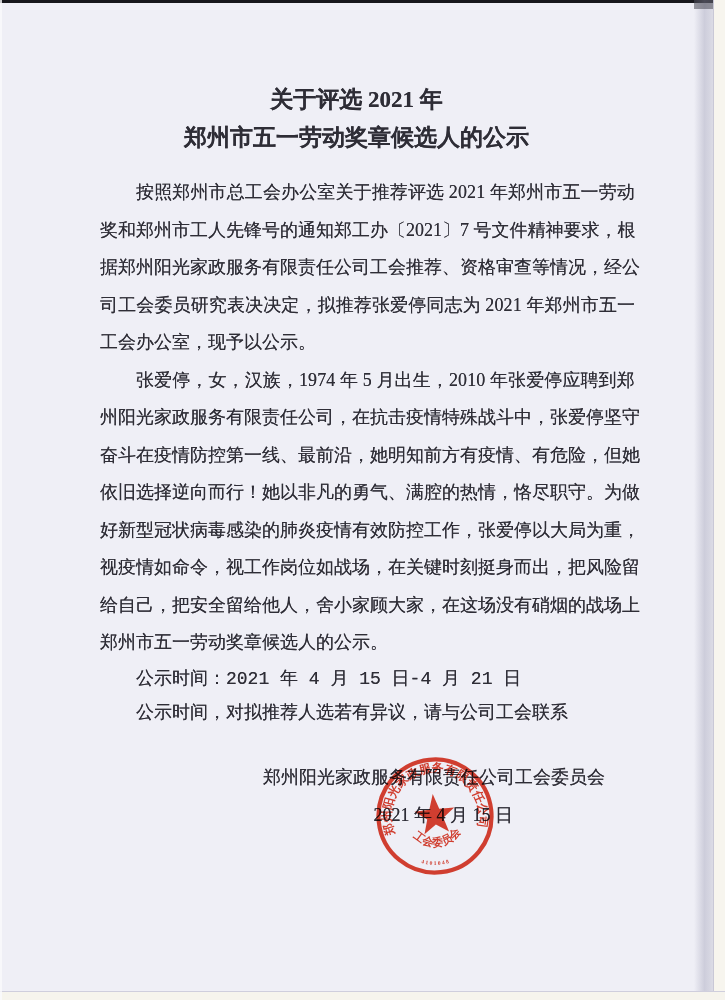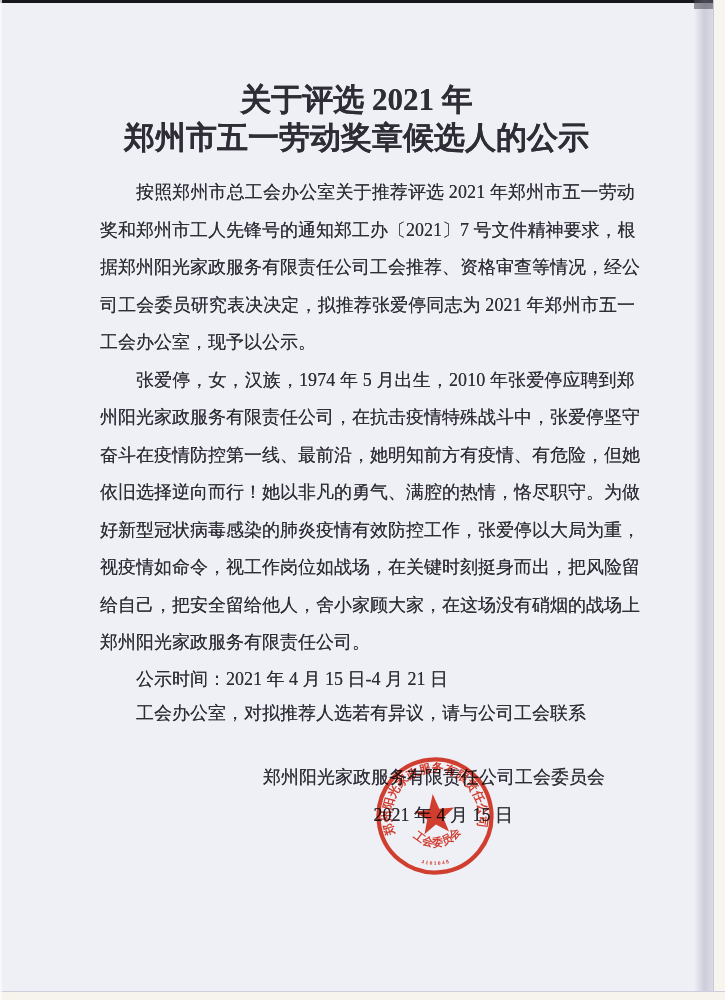--- a/index.html
+++ b/index.html
@@ -17,30 +17,30 @@
   .scan-corner-tr{position:absolute;left:694px;top:0;width:24px;height:9px;background:#4a4a55;opacity:.55;}
   .scan-band-right{position:absolute;top:0;left:694px;width:19px;height:1000px;
     background:linear-gradient(90deg, rgba(170,170,190,0) 0%, rgba(150,150,175,.38) 55%, rgba(160,160,180,.25) 100%);}
   .scan-strip-right{position:absolute;top:0;left:713px;width:12px;height:1000px;background:#f7f5ee;border-left:1px solid #c9c8d6;}
   .scan-strip-bottom{position:absolute;left:0;top:991px;width:725px;height:9px;background:#f6f4ed;border-top:1px solid #cfcedd;}
   .scan-edge-left{position:absolute;left:0;top:0;width:2px;height:1000px;background:#fafafc;opacity:.8;}
 
   
   .title-block{
     position:absolute;left:0;top:81px;width:713px;
-    text-align:center;font-weight:bold;font-size:31px;line-height:38px;
+    text-align:center;font-weight:bold;font-size:23px;line-height:38px;
     text-shadow:0 0 .6px rgba(46,45,54,.85);
   }
   
   .content{position:absolute;left:100px;top:174px;width:535px;font-size:18px;}
   .line{height:37.5px;line-height:37.5px;white-space:pre;text-shadow:0 0 .55px rgba(46,45,54,.8);}
   .jline{display:flex;justify-content:space-between;align-items:center;}
   .jline span{white-space:pre;display:inline-block;}
   .indent{padding-left:36px;}
-  .nline{height:34px;line-height:34px;}
+  .nline{height:34px;line-height:34px;font-family:Liberation Mono, monospace;}
   .sig-org{margin-top:28px;height:38px;line-height:38px;text-align:right;padding-right:30px;
     text-shadow:0 0 .55px rgba(46,45,54,.8);}
   .sig-date{height:38px;line-height:38px;text-align:right;padding-right:122px;
     text-shadow:0 0 .55px rgba(46,45,54,.8);}
 
   
   .seal{
     position:absolute;left:371px;top:752px;width:128px;height:128px;
     mix-blend-mode:multiply;opacity:.95;
   }
@@ -69,24 +69,24 @@
     <div class="line jline"><span>据</span><span>郑</span><span>州</span><span>阳</span><span>光</span><span>家</span><span>政</span><span>服</span><span>务</span><span>有</span><span>限</span><span>责</span><span>任</span><span>公</span><span>司</span><span>工</span><span>会</span><span>推</span><span>荐</span><span>、</span><span>资</span><span>格</span><span>审</span><span>查</span><span>等</span><span>情</span><span>况</span><span>，</span><span>经</span><span>公</span></div>
     <div class="line jline"><span>司</span><span>工</span><span>会</span><span>委</span><span>员</span><span>研</span><span>究</span><span>表</span><span>决</span><span>决</span><span>定</span><span>，</span><span>拟</span><span>推</span><span>荐</span><span>张</span><span>爱</span><span>停</span><span>同</span><span>志</span><span>为</span><span> </span><span>2</span><span>0</span><span>2</span><span>1</span><span> </span><span>年</span><span>郑</span><span>州</span><span>市</span><span>五</span><span>一</span></div>
     <div class="line">工会办公室，现予以公示。</div>
     <div class="line jline indent"><span>张</span><span>爱</span><span>停</span><span>，</span><span>女</span><span>，</span><span>汉</span><span>族</span><span>，</span><span>1</span><span>9</span><span>7</span><span>4</span><span> </span><span>年</span><span> </span><span>5</span><span> </span><span>月</span><span>出</span><span>生</span><span>，</span><span>2</span><span>0</span><span>1</span><span>0</span><span> </span><span>年</span><span>张</span><span>爱</span><span>停</span><span>应</span><span>聘</span><span>到</span><span>郑</span></div>
     <div class="line jline"><span>州</span><span>阳</span><span>光</span><span>家</span><span>政</span><span>服</span><span>务</span><span>有</span><span>限</span><span>责</span><span>任</span><span>公</span><span>司</span><span>，</span><span>在</span><span>抗</span><span>击</span><span>疫</span><span>情</span><span>特</span><span>殊</span><span>战</span><span>斗</span><span>中</span><span>，</span><span>张</span><span>爱</span><span>停</span><span>坚</span><span>守</span></div>
     <div class="line jline"><span>奋</span><span>斗</span><span>在</span><span>疫</span><span>情</span><span>防</span><span>控</span><span>第</span><span>一</span><span>线</span><span>、</span><span>最</span><span>前</span><span>沿</span><span>，</span><span>她</span><span>明</span><span>知</span><span>前</span><span>方</span><span>有</span><span>疫</span><span>情</span><span>、</span><span>有</span><span>危</span><span>险</span><span>，</span><span>但</span><span>她</span></div>
     <div class="line jline"><span>依</span><span>旧</span><span>选</span><span>择</span><span>逆</span><span>向</span><span>而</span><span>行</span><span>！</span><span>她</span><span>以</span><span>非</span><span>凡</span><span>的</span><span>勇</span><span>气</span><span>、</span><span>满</span><span>腔</span><span>的</span><span>热</span><span>情</span><span>，</span><span>恪</span><span>尽</span><span>职</span><span>守</span><span>。</span><span>为</span><span>做</span></div>
     <div class="line jline"><span>好</span><span>新</span><span>型</span><span>冠</span><span>状</span><span>病</span><span>毒</span><span>感</span><span>染</span><span>的</span><span>肺</span><span>炎</span><span>疫</span><span>情</span><span>有</span><span>效</span><span>防</span><span>控</span><span>工</span><span>作</span><span>，</span><span>张</span><span>爱</span><span>停</span><span>以</span><span>大</span><span>局</span><span>为</span><span>重</span><span>，</span></div>
     <div class="line jline"><span>视</span><span>疫</span><span>情</span><span>如</span><span>命</span><span>令</span><span>，</span><span>视</span><span>工</span><span>作</span><span>岗</span><span>位</span><span>如</span><span>战</span><span>场</span><span>，</span><span>在</span><span>关</span><span>键</span><span>时</span><span>刻</span><span>挺</span><span>身</span><span>而</span><span>出</span><span>，</span><span>把</span><span>风</span><span>险</span><span>留</span></div>
     <div class="line jline"><span>给</span><span>自</span><span>己</span><span>，</span><span>把</span><span>安</span><span>全</span><span>留</span><span>给</span><span>他</span><span>人</span><span>，</span><span>舍</span><span>小</span><span>家</span><span>顾</span><span>大</span><span>家</span><span>，</span><span>在</span><span>这</span><span>场</span><span>没</span><span>有</span><span>硝</span><span>烟</span><span>的</span><span>战</span><span>场</span><span>上</span></div>
-    <div class="line">郑州阳光家政服务有限责任公司。</div>
+    <div class="line">郑州市五一劳动奖章候选人的公示。</div>
 
     <div class="line nline indent">公示时间：2021 年 4 月 15 日-4 月 21 日</div>
-    <div class="line nline indent">工会办公室，对拟推荐人选若有异议，请与公司工会联系</div>
+    <div class="line nline indent">公示时间，对拟推荐人选若有异议，请与公司工会联系</div>
 
     <div class="sig-org">郑州阳光家政服务有限责任公司工会委员会</div>
     <div class="sig-date">2021 年 4 月 15 日</div>
   </div>
 
   <svg class="seal" viewBox="0 0 128 128">
     <defs>
       <path id="arcCompany" d="M 22.7 79.05 A 44 44 0 1 1 105.3 79.05" fill="none"></path>
       <path id="arcCommittee" d="M 39.4 81.2 A 30 30 0 0 0 88.6 81.2" fill="none"></path>
       <path id="arcCode" d="M 35.9 104.1 A 49 49 0 0 0 92.1 104.1" fill="none"></path>

